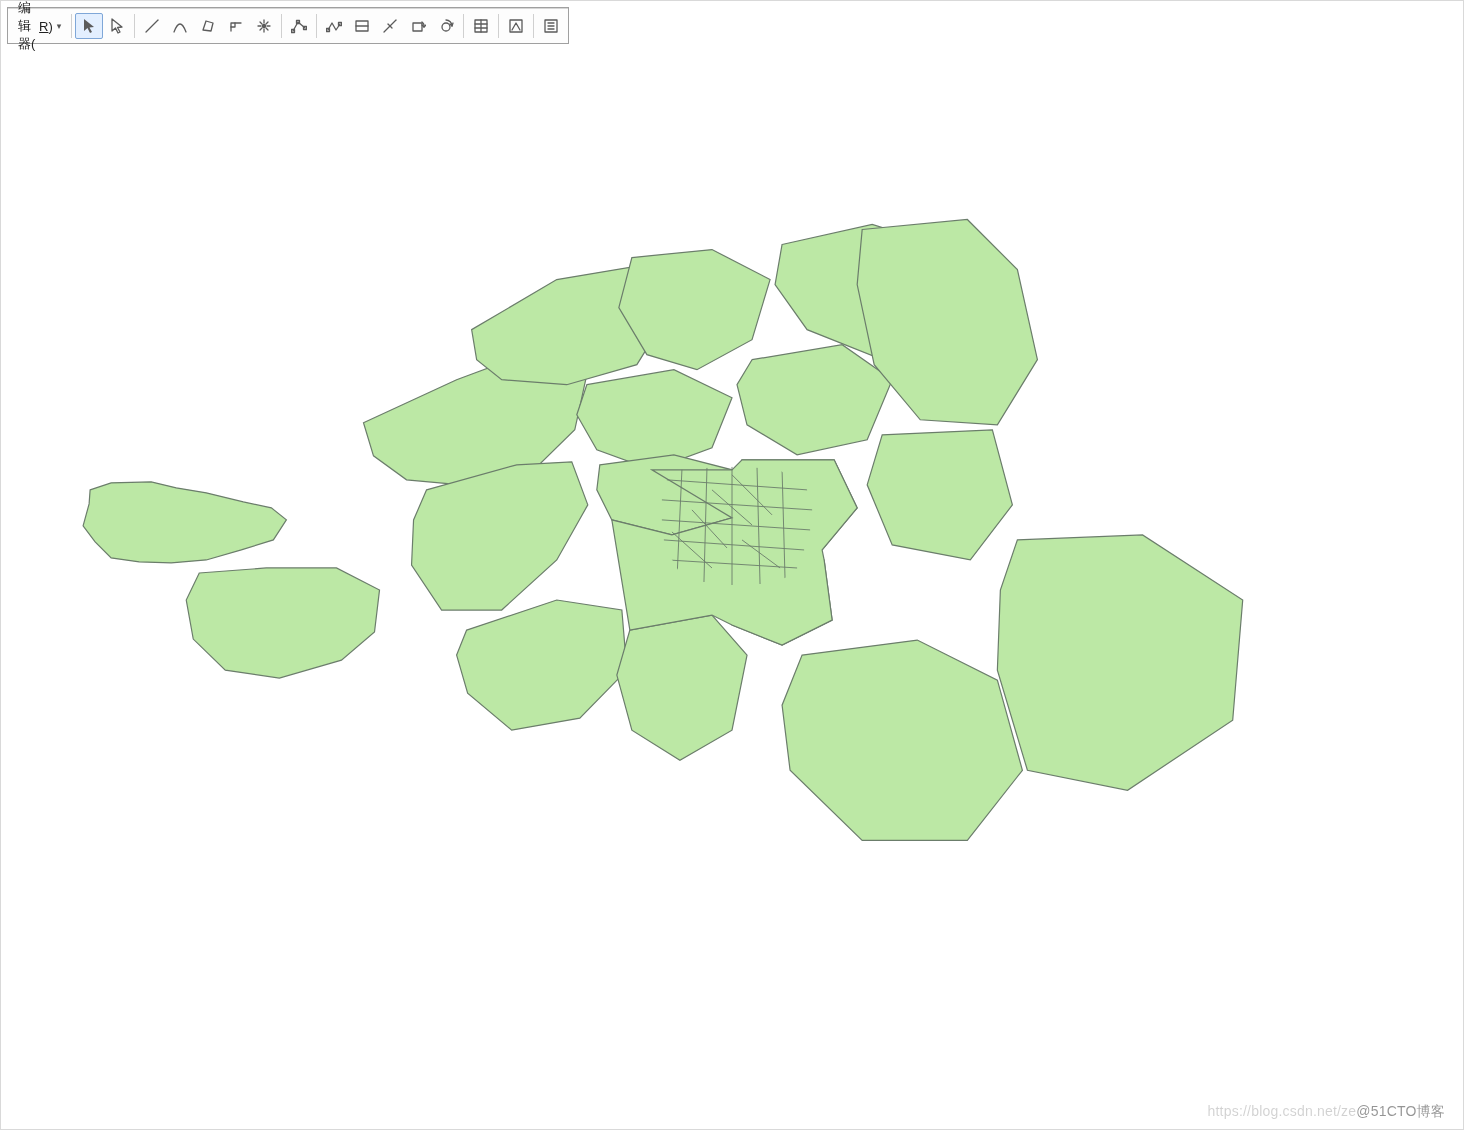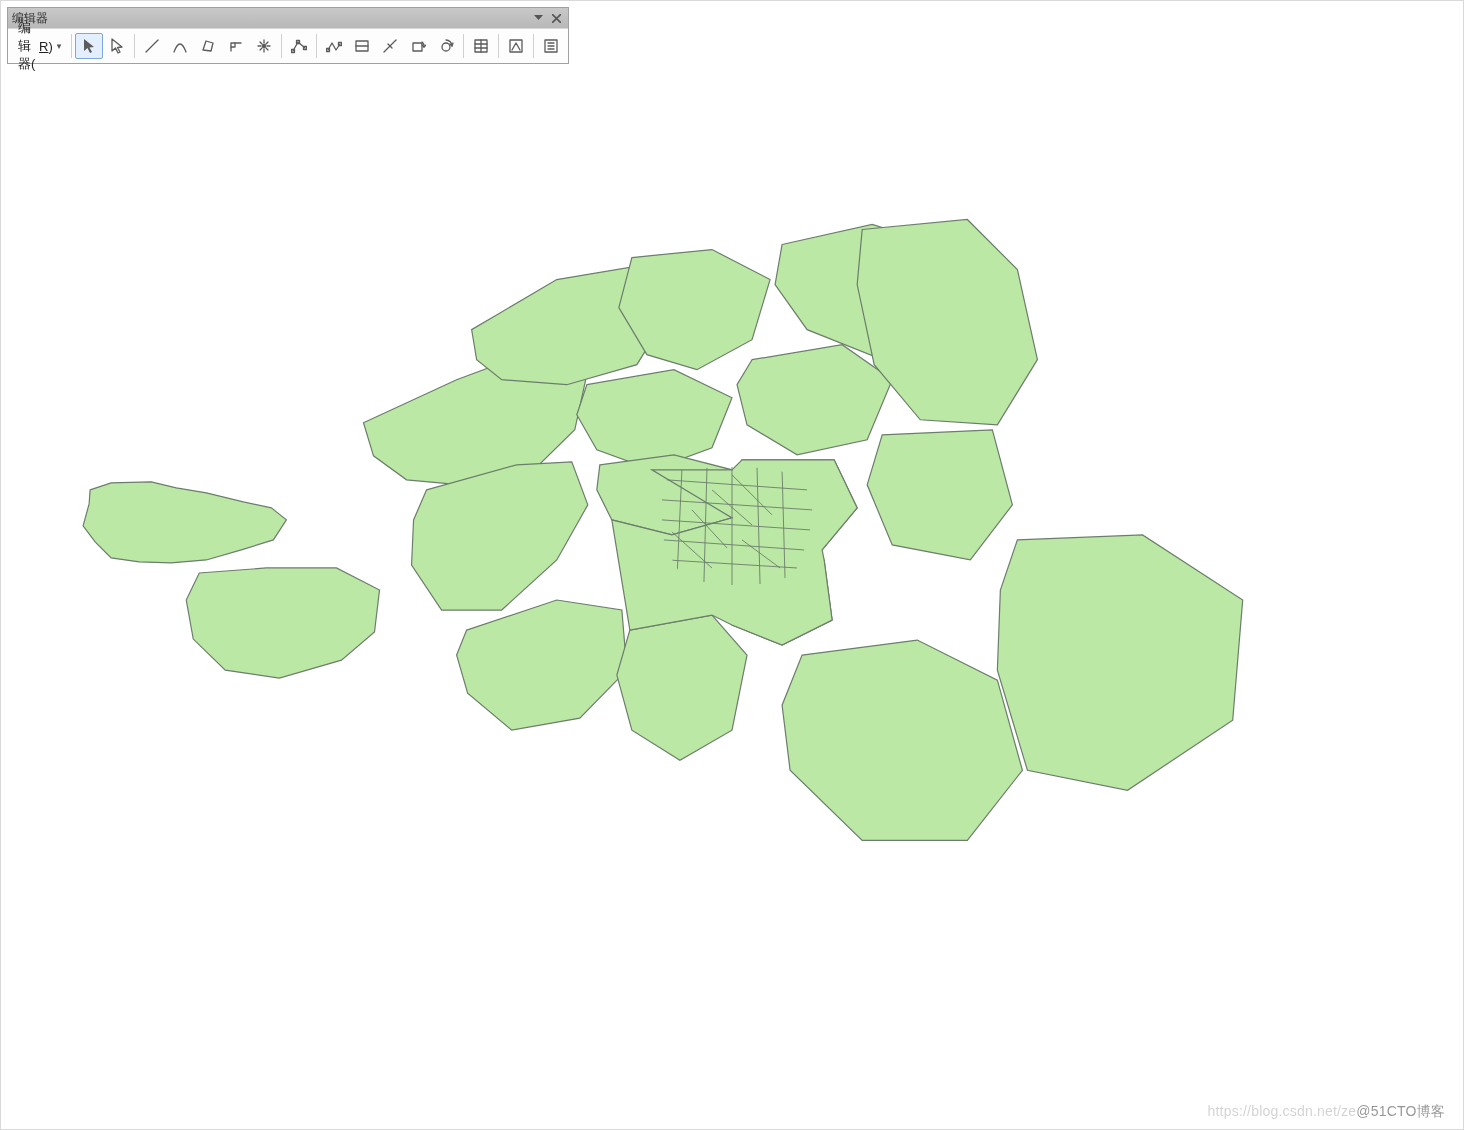--- a/index.html
+++ b/index.html
@@ -23,34 +23,20 @@
   .poly{fill:#bce8a5;stroke:#6b7d6b;stroke-width:1.2;}
   .watermark{position:absolute;right:18px;bottom:8px;font-size:14px;color:rgba(0,0,0,.18);letter-spacing:.2px;text-align:center;}
   .watermark .dark{color:rgba(0,0,0,.42);}
 </style>
 </head>
 <body>
 
 <div class="frame">
 
   <div class="toolbar-window">
-    <div class="toolbar-title">
-      <span>编辑器</span>
-      <span class="spacer"></span>
-      <span class="tbtn">
-        <svg width="9" height="6">
-            <path d="M0,0 L9,0 L4.5,5 Z" fill="#555"></path>
-          </svg>
-      </span>
-      <span class="tbtn">
-        <svg width="9" height="9">
-            <path d="M0,0 L9,9 M9,0 L0,9" stroke="#555" stroke-width="1.6"></path>
-          </svg>
-      </span>
-    </div>
     <div class="toolbar-row">
       <div class="menu-btn">
         <span>编辑器(</span>
           <span class="ul">R</span>
           <span>)</span>
         <span class="caret">▾</span>
       </div>
       <div class="vsep"></div>
       <div id="tools-host" style="display:flex;align-items:center;">
           <div class="tool selected" title="编辑工具">

